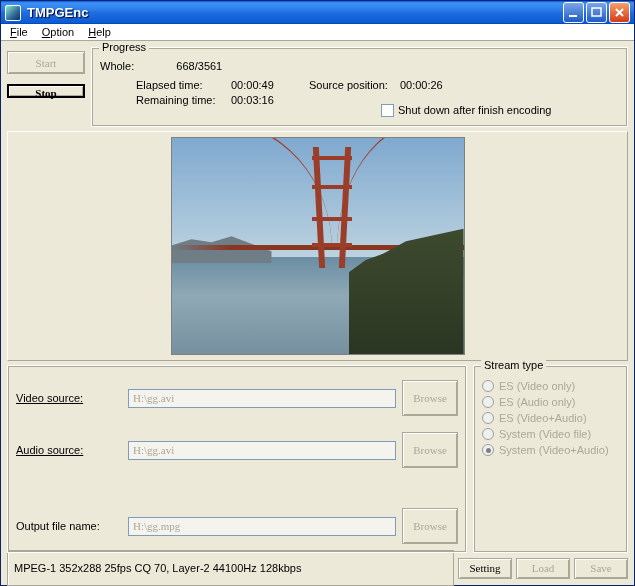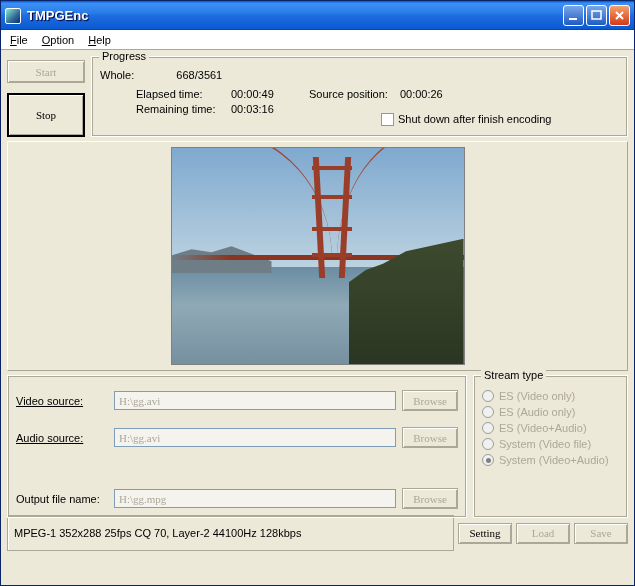--- a/index.html
+++ b/index.html
@@ -74,21 +74,22 @@
   border: 1px solid #aca899;
   background: #ece9d8;
   box-shadow: inset 1px 1px #fff, inset -1px -1px #aca899;
   font: 11px Tahoma;
   cursor: default;
 }
 .btn.disabled { color: #aca899; }
 .btn.emph {
   border: 2px solid #000;
   box-shadow: inset 1px 1px #fff, inset -1px -1px #aca899;
-  height: 44px;
+  height: 14px;
+  font-weight: bold;
 }
 
 .fieldset {
   border: 1px solid #fff;
   box-shadow: 0 0 0 1px #aca899 inset;
   position: relative;
   padding: 12px 8px 8px 8px;
 }
 .fieldset .legend {
   position: absolute;
@@ -178,22 +179,23 @@
 .src-row { display: flex; align-items: center; gap: 6px; }
 .src-row .lbl { width: 92px; text-decoration: underline; color: #000;}
 .src-row .lbl.noul { text-decoration: none;}
 .input {
   flex: 1; height: 19px;
   border: 1px solid #7f9db9;
   background: #f4f3ee;
   color: #aca899;
   padding: 0 4px;
   font: 11px Tahoma;
-}
-.src-row .browse { width: 56px; height: 21px; color:#aca899;}
+  margin-left: 14px;
+}
+.src-row .browse { width: 56px; height: 36px; color:#aca899;}
 
 .stream-field { width: 155px; }
 .radio-row { display: flex; align-items: center; gap: 5px; color: #aca899; padding: 2px 0;}
 .radio { width: 12px; height: 12px; border-radius: 50%; border: 1px solid #9c9c9c; background:#f0f0f0; display:inline-flex; align-items:center; justify-content:center;}
 .radio.sel::after { content:""; width:5px; height:5px; border-radius:50%; background:#808080;}
 
 .statusbar { display: flex; gap: 4px; height: 22px; align-items:center;}
 .status-cell {
   border: 1px solid #aca899;
   box-shadow: inset 1px 1px #fff;

